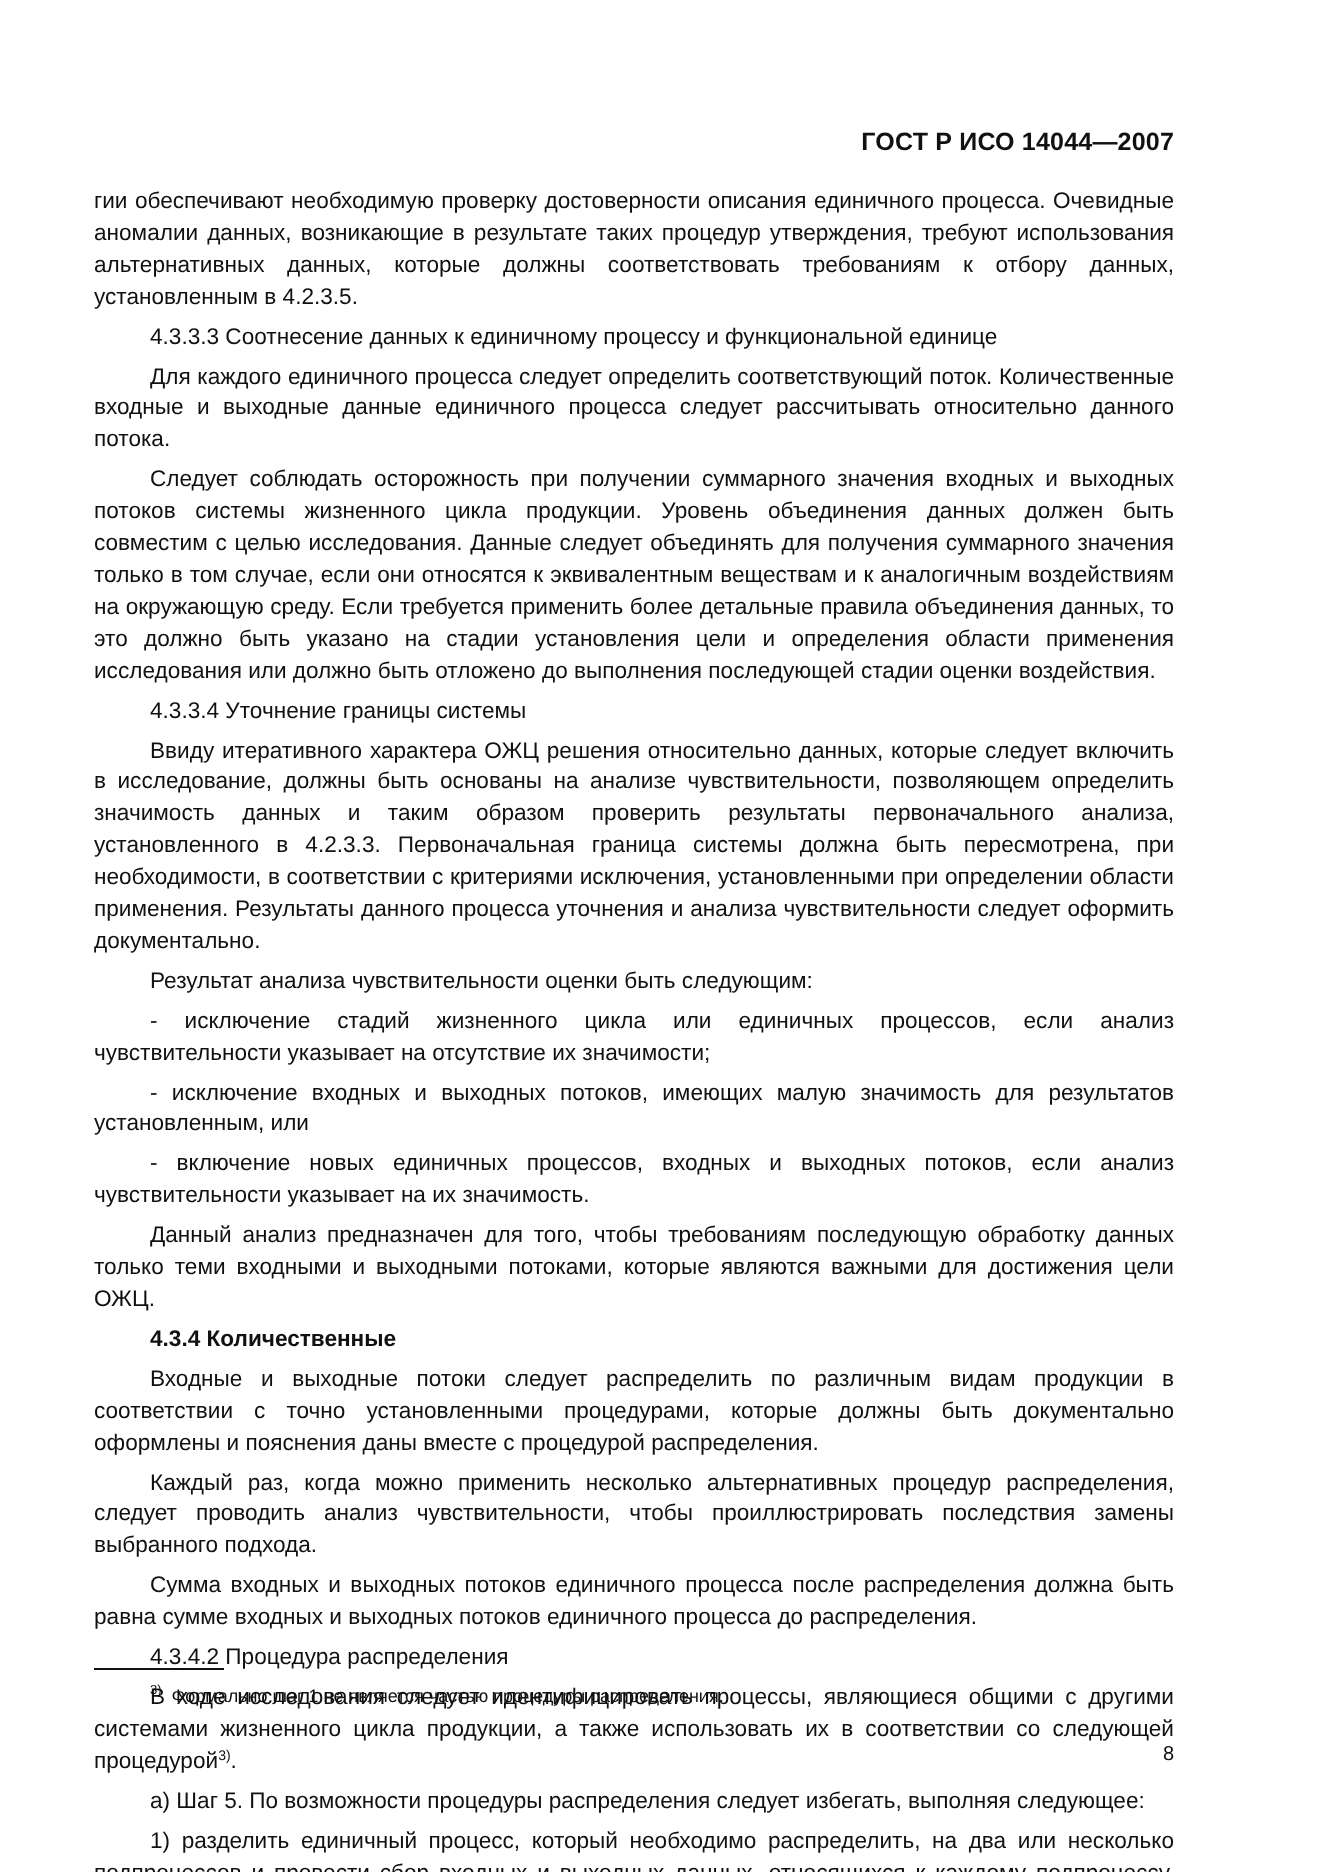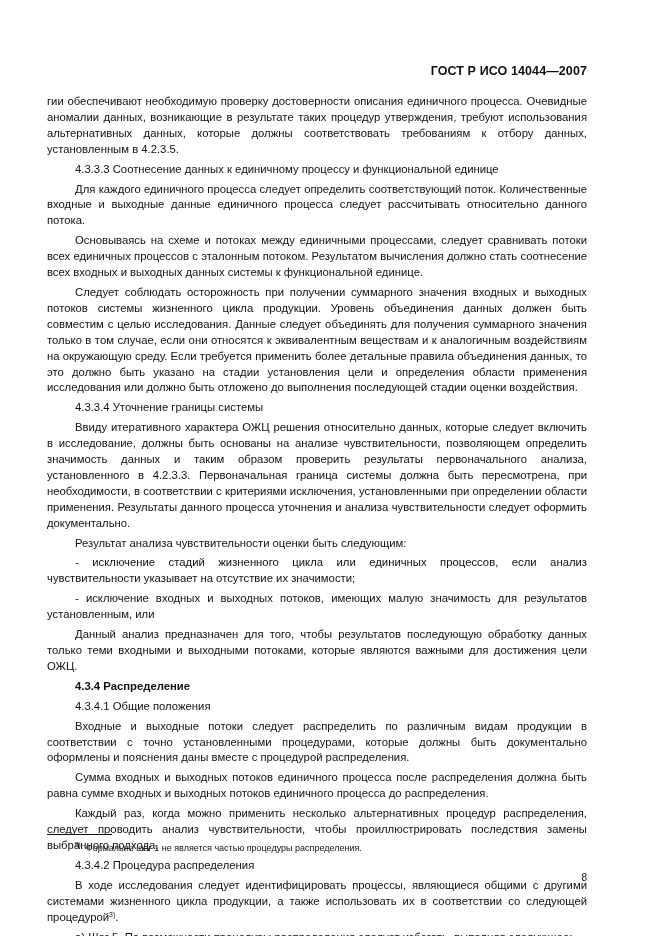--- a/index.html
+++ b/index.html
@@ -19,33 +19,32 @@
 </style>
 </head>
 <body>
 
 <div class="header">ГОСТ Р ИСО 14044—2007</div>
 
 <div class="body">
   <p>гии обеспечивают необходимую проверку достоверности описания единичного процесса. Очевидные аномалии данных, возникающие в результате таких процедур утверждения, требуют использования альтернативных данных, которые должны соответствовать требованиям к отбору данных, установленным в 4.2.3.5.</p>
   <p class="ind">4.3.3.3 Соотнесение данных к единичному процессу и функциональной единице</p>
   <p class="ind">Для каждого единичного процесса следует определить соответствующий поток. Количественные входные и выходные данные единичного процесса следует рассчитывать относительно данного потока.</p>
-  <p class="ind">Основываясь на схеме и потоках между единичными процессами, следует сравнивать потоки всех единичных процессов с эталонным потоком. Результатом вычисления должно стать соотнесение всех входных и выходных данных системы к функциональной единице.</p>
   <p class="ind">Следует соблюдать осторожность при получении суммарного значения входных и выходных потоков системы жизненного цикла продукции. Уровень объединения данных должен быть совместим с целью исследования. Данные следует объединять для получения суммарного значения только в том случае, если они относятся к эквивалентным веществам и к аналогичным воздействиям на окружающую среду. Если требуется применить более детальные правила объединения данных, то это должно быть указано на стадии установления цели и определения области применения исследования или должно быть отложено до выполнения последующей стадии оценки воздействия.</p>
   <p class="ind">4.3.3.4 Уточнение границы системы</p>
   <p class="ind">Ввиду итеративного характера ОЖЦ решения относительно данных, которые следует включить в исследование, должны быть основаны на анализе чувствительности, позволяющем определить значимость данных и таким образом проверить результаты первоначального анализа, установленного в 4.2.3.3. Первоначальная граница системы должна быть пересмотрена, при необходимости, в соответствии с критериями исключения, установленными при определении области применения. Результаты данного процесса уточнения и анализа чувствительности следует оформить документально.</p>
   <p class="ind">Результат анализа чувствительности оценки быть следующим:</p>
   <p class="ind">- исключение стадий жизненного цикла или единичных процессов, если анализ чувствительности указывает на отсутствие их значимости;</p>
   <p class="ind">- исключение входных и выходных потоков, имеющих малую значимость для результатов установленным, или</p>
-  <p class="ind">Данный анализ предназначен для того, чтобы результатов последующую обработку данных только теми входными и выходными потоками, которые являются важными для достижения цели ОЖЦ.</p>
-  <p class="ind h4">4.3.4 Распределение</p>
-  <p class="ind">4.3.4.1 Общие положения</p>
+  <p class="ind">- включение новых единичных процессов, входных и выходных потоков, если анализ чувствительности указывает на их значимость.</p>
+  <p class="ind">Данный анализ предназначен для того, чтобы требованиям последующую обработку данных только теми входными и выходными потоками, которые являются важными для достижения цели ОЖЦ.</p>
+  <p class="ind h4">4.3.4 Количественные</p>
   <p class="ind">Входные и выходные потоки следует распределить по различным видам продукции в соответствии с точно установленными процедурами, которые должны быть документально оформлены и пояснения даны вместе с процедурой распределения.</p>
+  <p class="ind">Каждый раз, когда можно применить несколько альтернативных процедур распределения, следует проводить анализ чувствительности, чтобы проиллюстрировать последствия замены выбранного подхода.</p>
   <p class="ind">Сумма входных и выходных потоков единичного процесса после распределения должна быть равна сумме входных и выходных потоков единичного процесса до распределения.</p>
-  <p class="ind">Каждый раз, когда можно применить несколько альтернативных процедур распределения, следует проводить анализ чувствительности, чтобы проиллюстрировать последствия замены выбранного подхода.</p>
   <p class="ind">4.3.4.2 Процедура распределения</p>
   <p class="ind"><span>В ходе исследования следует идентифицировать процессы, являющиеся общими с другими системами жизненного цикла продукции, а также использовать их в соответствии со следующей процедурой</span><sup>3)</sup>.</p>
   <p class="ind">a) Шаг 5. По возможности процедуры распределения следует избегать, выполняя следующее:</p>
   <p class="ind">1) разделить единичный процесс, который необходимо распределить, на два или несколько подпроцессов и провести сбор входных и выходных данных, относящихся к каждому подпроцессу, или</p>
 
 </div>
 
 <div class="fn-rule"></div>
 <div class="footnote">
   <sup>3)</sup>&nbsp;

